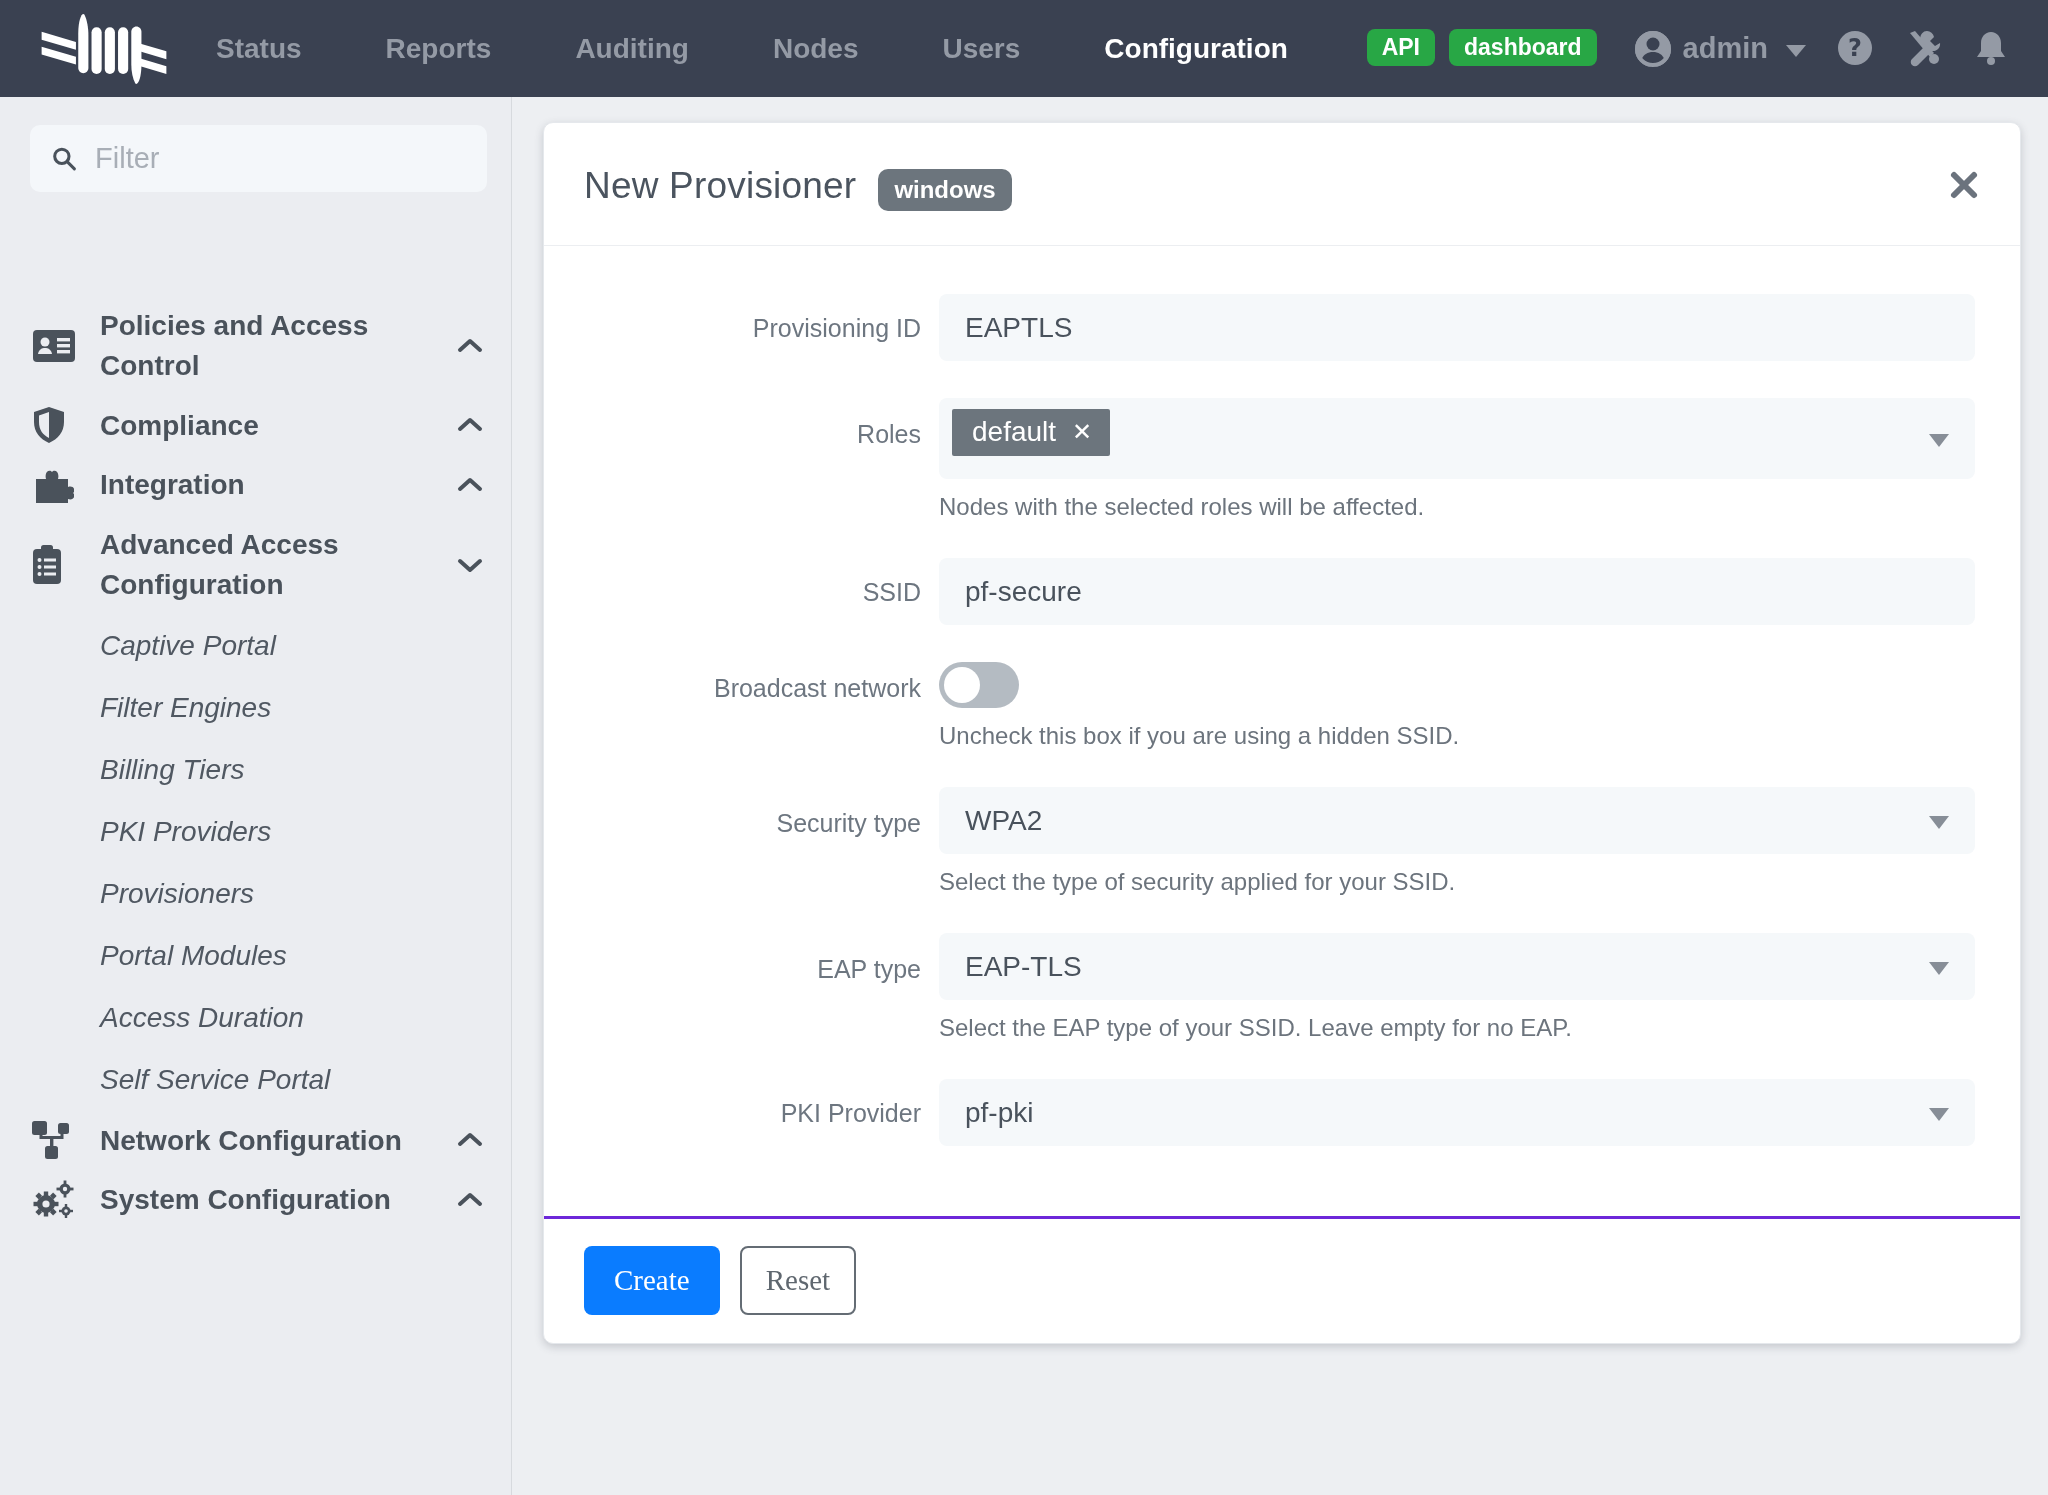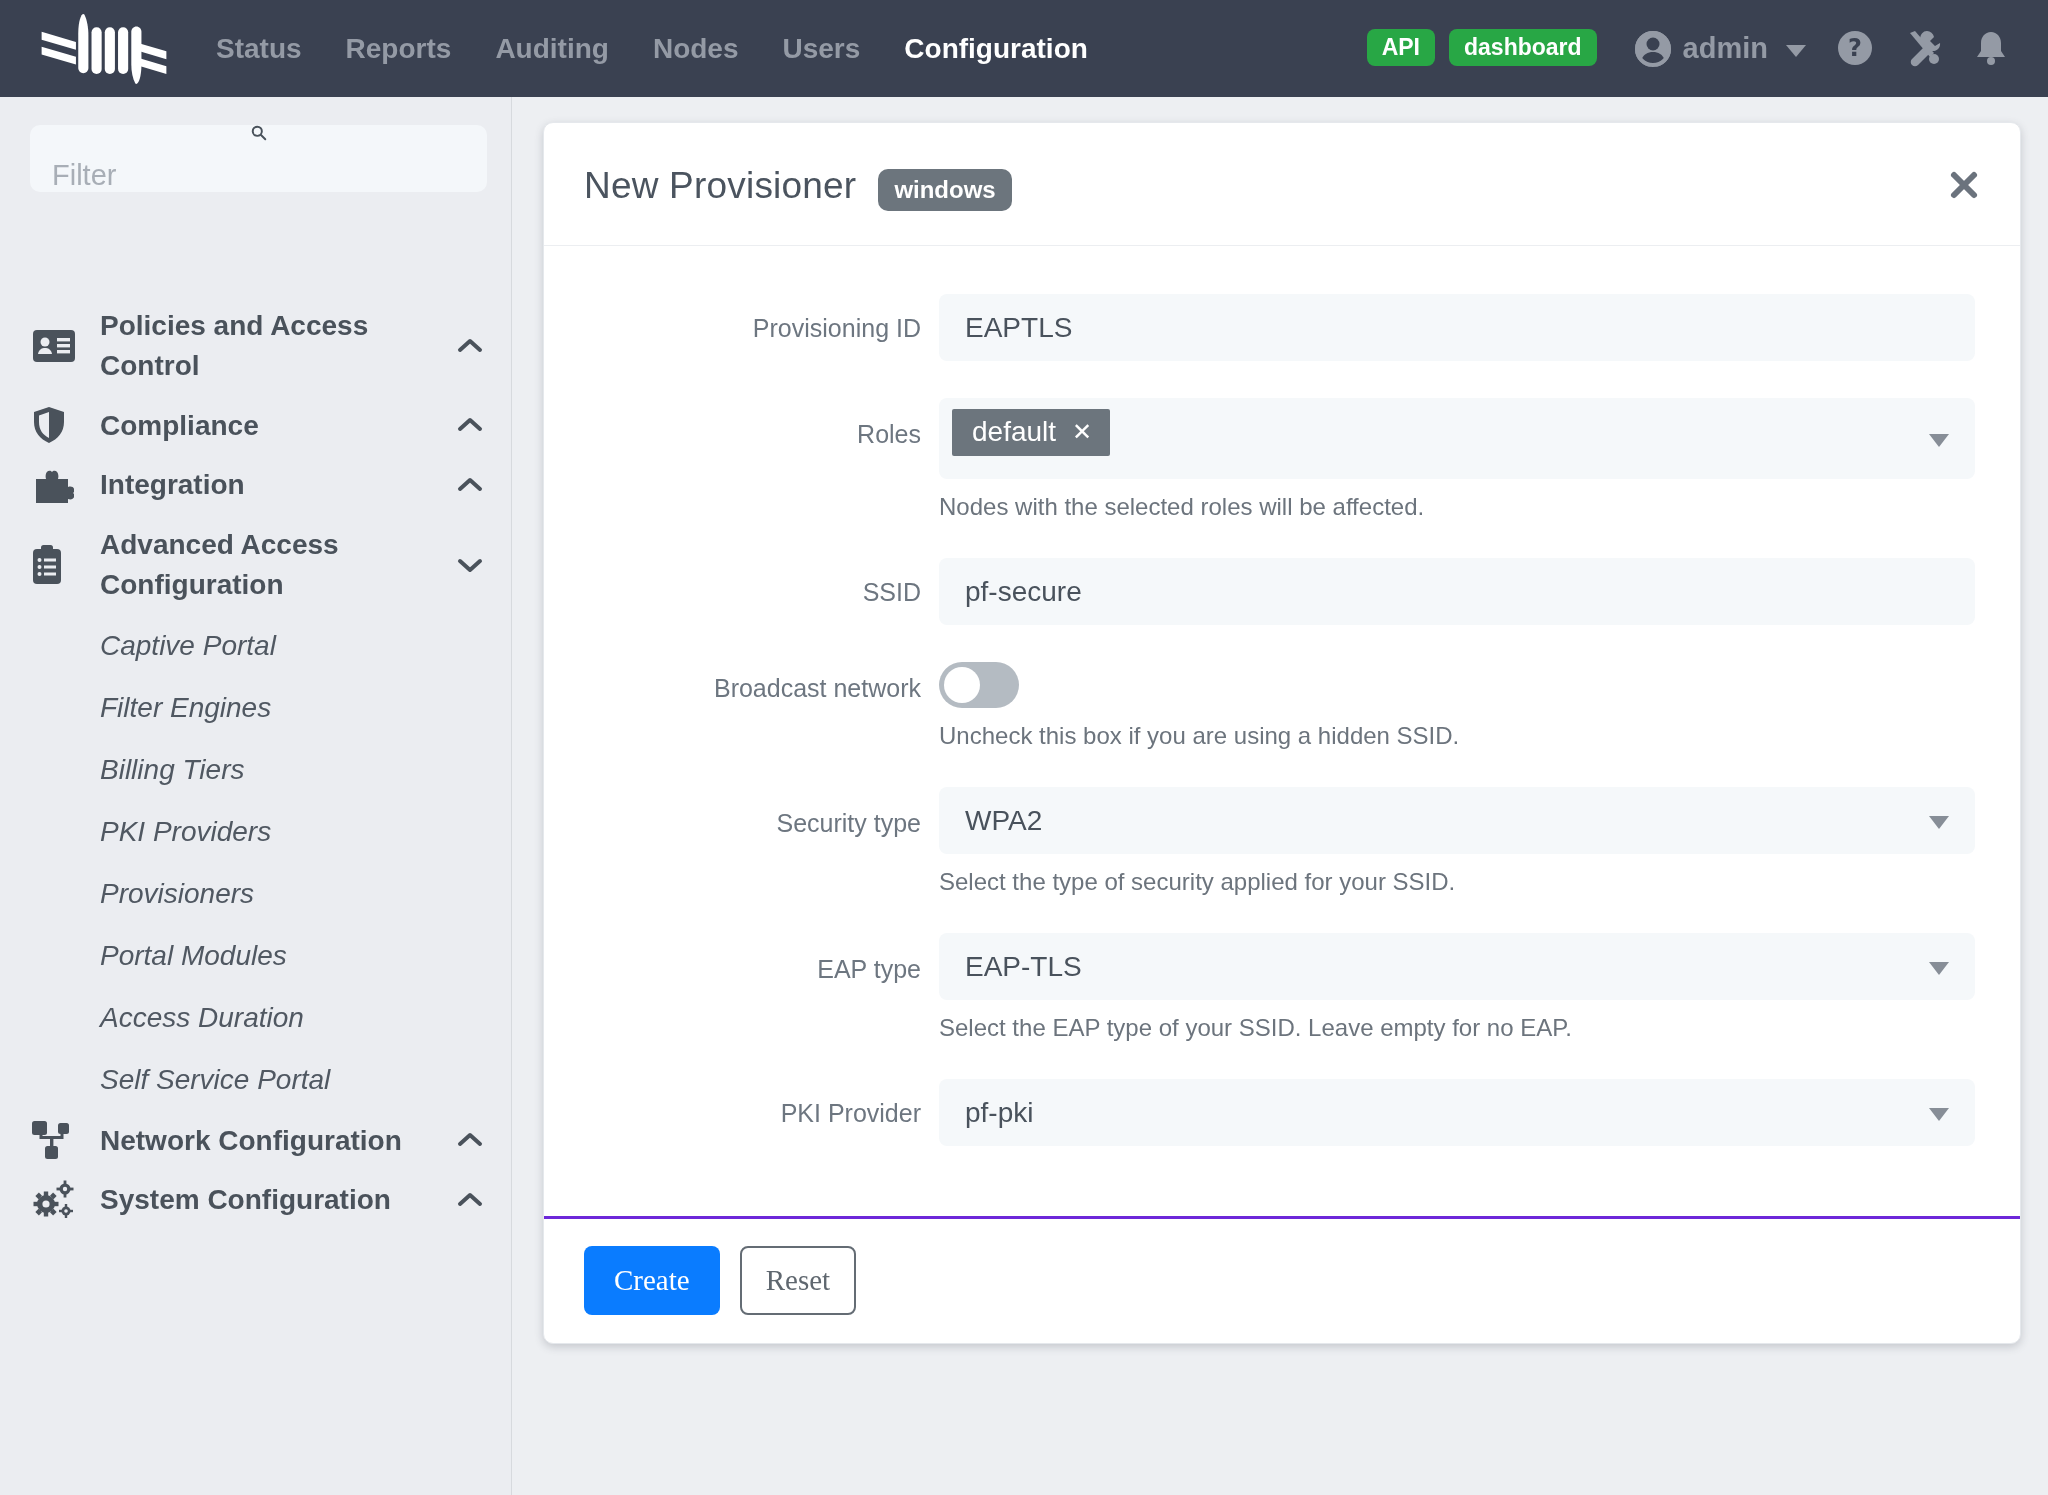--- a/index.html
+++ b/index.html
@@ -3,34 +3,34 @@
 <meta charset="utf-8">
 <style>
   * { margin:0; padding:0; box-sizing:border-box; }
   html,body { width:2048px; height:1495px; overflow:hidden; }
   body { font-family:"Liberation Sans","DejaVu Sans",sans-serif; background:#edeff2; }
   .app { width:2048px; height:1495px; position:relative; }
 
   
   .navbar { height:97px; background:#3a4151; display:flex; align-items:center; padding:0 38px 0 40px; }
   .brand { display:flex; align-items:center; margin-right:48px; }
-  .nav-links { display:flex; align-items:center; gap:44px; }
+  .nav-links { display:flex; align-items:center; gap:84px; }
   .nav-link { font-size:28px; font-weight:700; color:#949aa5; cursor:pointer; text-decoration:none; }
   .nav-link.active { color:#ffffff; }
   .nav-right { margin-left:auto; display:flex; align-items:flex-start; gap:30px; }
   .pf-badge { background:#28a745; color:#fff; font-size:23px; font-weight:700; padding:7px 15px; border-radius:8px; line-height:1; }
   .pf-badge + .pf-badge { margin-left:-16px; }
   .user-chip { display:flex; align-items:center; gap:10px; margin-left:6px; cursor:pointer; }
   .user-name { color:#949aa5; font-size:29px; font-weight:700; }
   .caret-down { width:0; height:0; border-left:10px solid transparent; border-right:10px solid transparent; border-top:12px solid #949aa5; margin-left:8px; margin-top:4px; }
   .nav-icon { width:38px; height:38px; display:flex; align-items:center; justify-content:center; cursor:pointer; }
 
   
   .sidebar { position:absolute; top:97px; left:0; bottom:0; width:512px; background:#ebedf1; border-right:1px solid #d7dade; padding:28px 24px 0 30px; }
-  .filter-box { background:#f4f7fa; border-radius:10px; height:67px; display:flex; align-items:center; padding:0 22px; gap:18px;flex-direction:column; }
+  .filter-box { background:#f4f7fa; border-radius:10px; height:67px; display:flex; align-items:center; padding:0 22px; gap:18px; }
   .filter-input { border:none; outline:none; background:transparent; font-size:29px; color:#49525b; width:100%; font-family:inherit; }
   .filter-input::placeholder { color:#a8aeb6; }
   .side-menu { margin-top:104px; }
   .side-section { display:flex; align-items:center; padding:10px 2px 10px 2px; cursor:pointer; }
   .side-icon { width:68px; flex:0 0 68px; display:flex; align-items:center; color:#4a525b; }
   .side-label { flex:1; font-size:28px; font-weight:700; color:#4a525b; line-height:1.42; padding-right:14px; }
   .side-chevron { flex:0 0 42px; display:flex; justify-content:flex-end; color:#4a525b; }
   .sub-menu { list-style:none; }
   .sub-item { font-size:28px; color:#505862; padding:15px 0 15px 70px; cursor:pointer;font-style:italic; }
 

